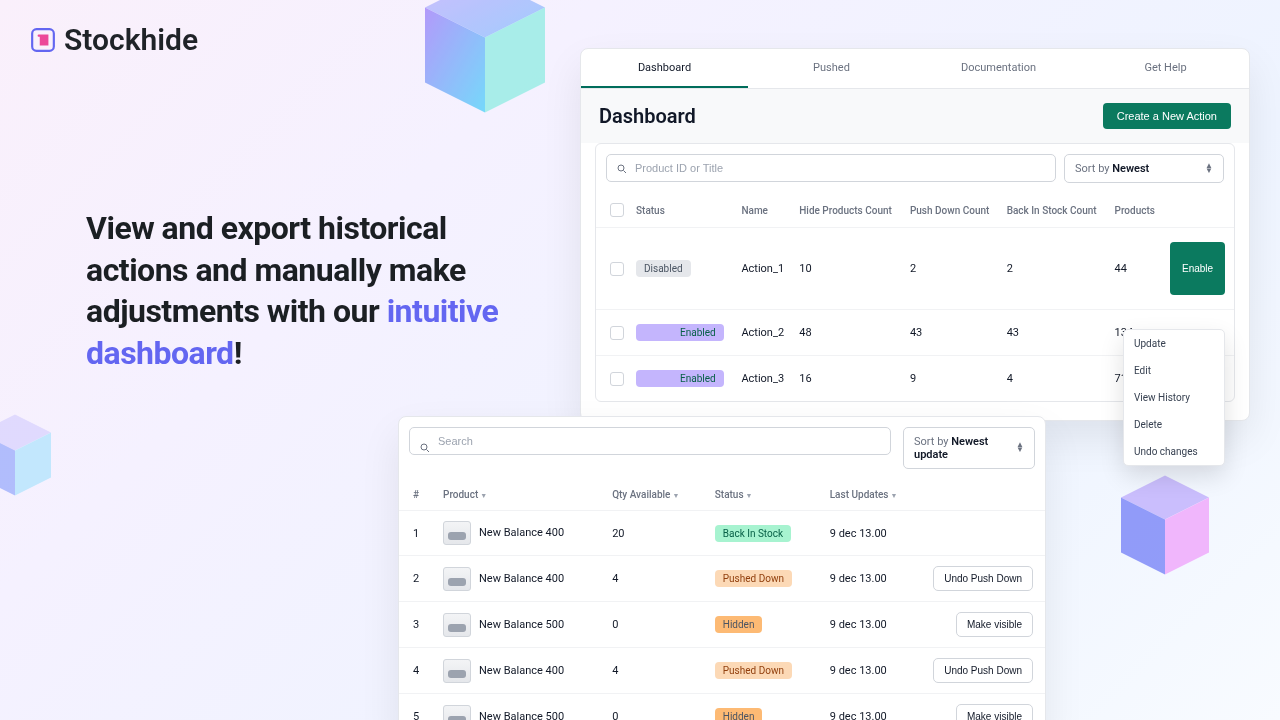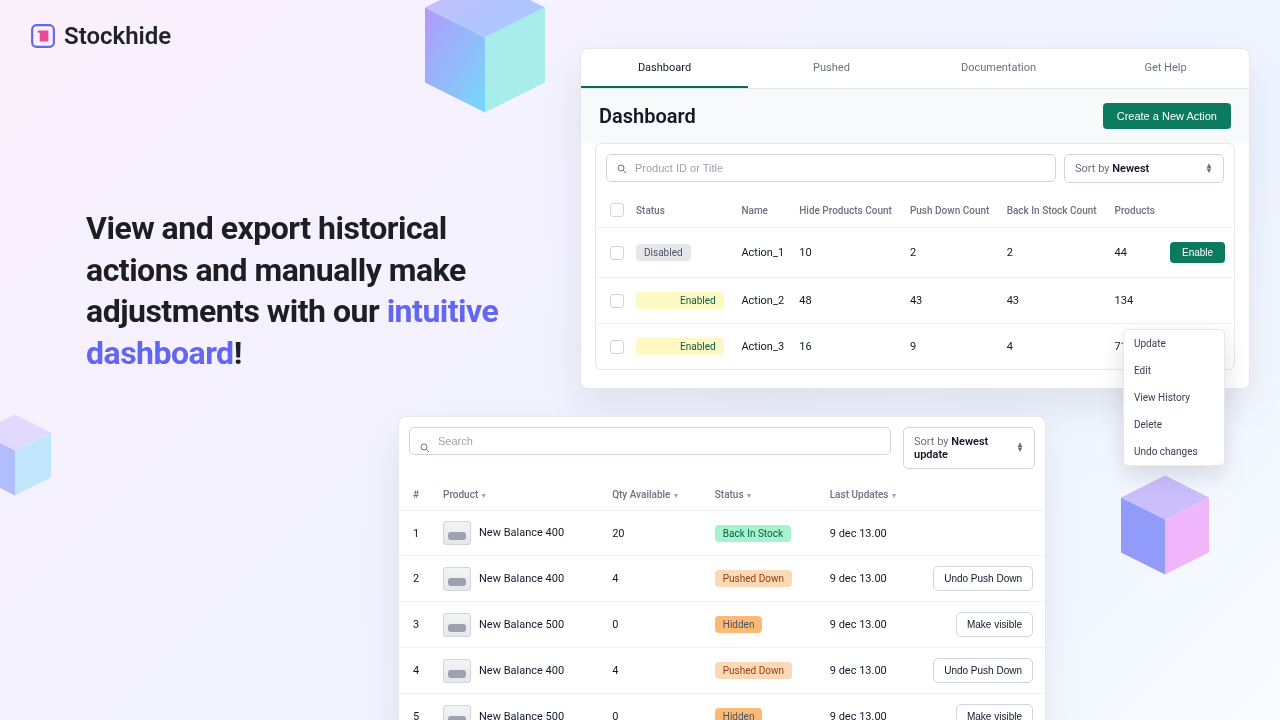--- a/index.html
+++ b/index.html
@@ -9,21 +9,21 @@
   font-family: -apple-system, BlinkMacSystemFont, "Segoe UI", Roboto, sans-serif;
   background: linear-gradient(135deg, #faf0fb 0%, #f5f1ff 30%, #eef4ff 70%, #f8fbff 100%);
   overflow: hidden;
   position: relative;
 }
 .cube { position: absolute; z-index: 0; }
 .cube-top { top: -30px; left: 410px; width: 150px; height: 150px; }
 .cube-right { top: 470px; right: 60px; width: 110px; height: 110px; }
 .cube-left { top: 410px; left: -30px; width: 90px; height: 90px; }
 .cube svg { width: 100%; height: 100%; opacity: 0.85; }
-.logo { position: absolute; top: 22px; left: 30px; display: flex; align-items: center; gap: 8px; font-size: 24px; font-weight: 600; color: #1f2328; }
+.logo { position: absolute; top: 22px; left: 30px; display: flex; align-items: center; gap: 8px; font-size: 30px; font-weight: 600; color: #1f2328; }
 .logo-mark { width: 26px; height: 26px; }
 .hero { position: absolute; top: 208px; left: 86px; max-width: 420px; font-size: 32px; font-weight: 700; line-height: 1.3; color: #1b1f23; letter-spacing: -0.5px; }
 .hero .accent { color: #6366f1; }
 .dash {
   position: absolute; top: 48px; left: 580px; width: 670px; background: #fff;
   border: 1px solid #e5e7eb; border-radius: 8px; box-shadow: 0 18px 40px rgba(0,0,0,0.08);
 }
 .dash-tabs { display: flex; border-bottom: 1px solid #e5e7eb; }
 .dash-tab { flex: 1; text-align: center; padding: 12px 0; font-size: 11px; color: #6b7280; cursor: pointer; }
 .dash-tab.active { color: #111827; border-bottom: 2px solid #006d5b; }
@@ -41,25 +41,25 @@
 .search-input::placeholder { color: #9ca3af; }
 .sort-select { display: flex; align-items: center; justify-content: space-between; width: 160px; padding: 7px 10px; border: 1px solid #d1d5db; border-radius: 5px; font-size: 11px; color: #6b7280; cursor: pointer; }
 .sort-select b { color: #111827; font-weight: 600; }
 .updown { font-size: 8px; color: #6b7280; line-height: 0.6; }
 table { width: 100%; border-collapse: collapse; }
 th { text-align: left; font-size: 10px; font-weight: 500; color: #6b7280; padding: 10px 6px; }
 td { font-size: 11px; color: #111827; padding: 14px 6px; border-top: 1px solid #f1f2f4; }
 .chk { width: 14px; height: 14px; border: 1px solid #d1d5db; border-radius: 3px; cursor: pointer; display: block; }
 .badge { display: inline-block; padding: 3px 8px; border-radius: 4px; font-size: 10px; }
 .badge-disabled { background: #e5e7eb; color: #4b5563; }
-.badge-enabled { background: #fef9c3; color: #065f46; padding-left: 44px; }
+.badge-enabled { background: #c4b5fd; color: #065f46; padding-left: 44px; }
 .badge-instock { background: #a7f3d0; color: #065f46; }
 .badge-pushed { background: #fcd9b6; color: #92400e; }
 .badge-hidden { background: #fdba74; color: #4b5563; }
-.enable-btn { background: #0b7a5f; color: #fff; border: none; padding: 5px 12px; border-radius: 4px; font-size: 10px; cursor: pointer; }
+.enable-btn { background: #0b7a5f; color: #fff; border: none; padding: 21px 12px; border-radius: 4px; font-size: 10px; cursor: pointer; }
 .dropdown {
   position: absolute; top: 280px; right: 24px; width: 102px; background: #fff;
   border: 1px solid #e5e7eb; border-radius: 5px; box-shadow: 0 10px 25px rgba(0,0,0,0.12); z-index: 5;
 }
 .dropdown-item { padding: 8px 10px; font-size: 10px; color: #374151; cursor: pointer; }
 .products {
   position: absolute; top: 416px; left: 398px; width: 648px; background: #fff;
   border: 1px solid #e5e7eb; border-radius: 8px; box-shadow: 0 18px 40px rgba(0,0,0,0.08);
 }
 .products-filters { display: flex; gap: 12px; padding: 10px; }

